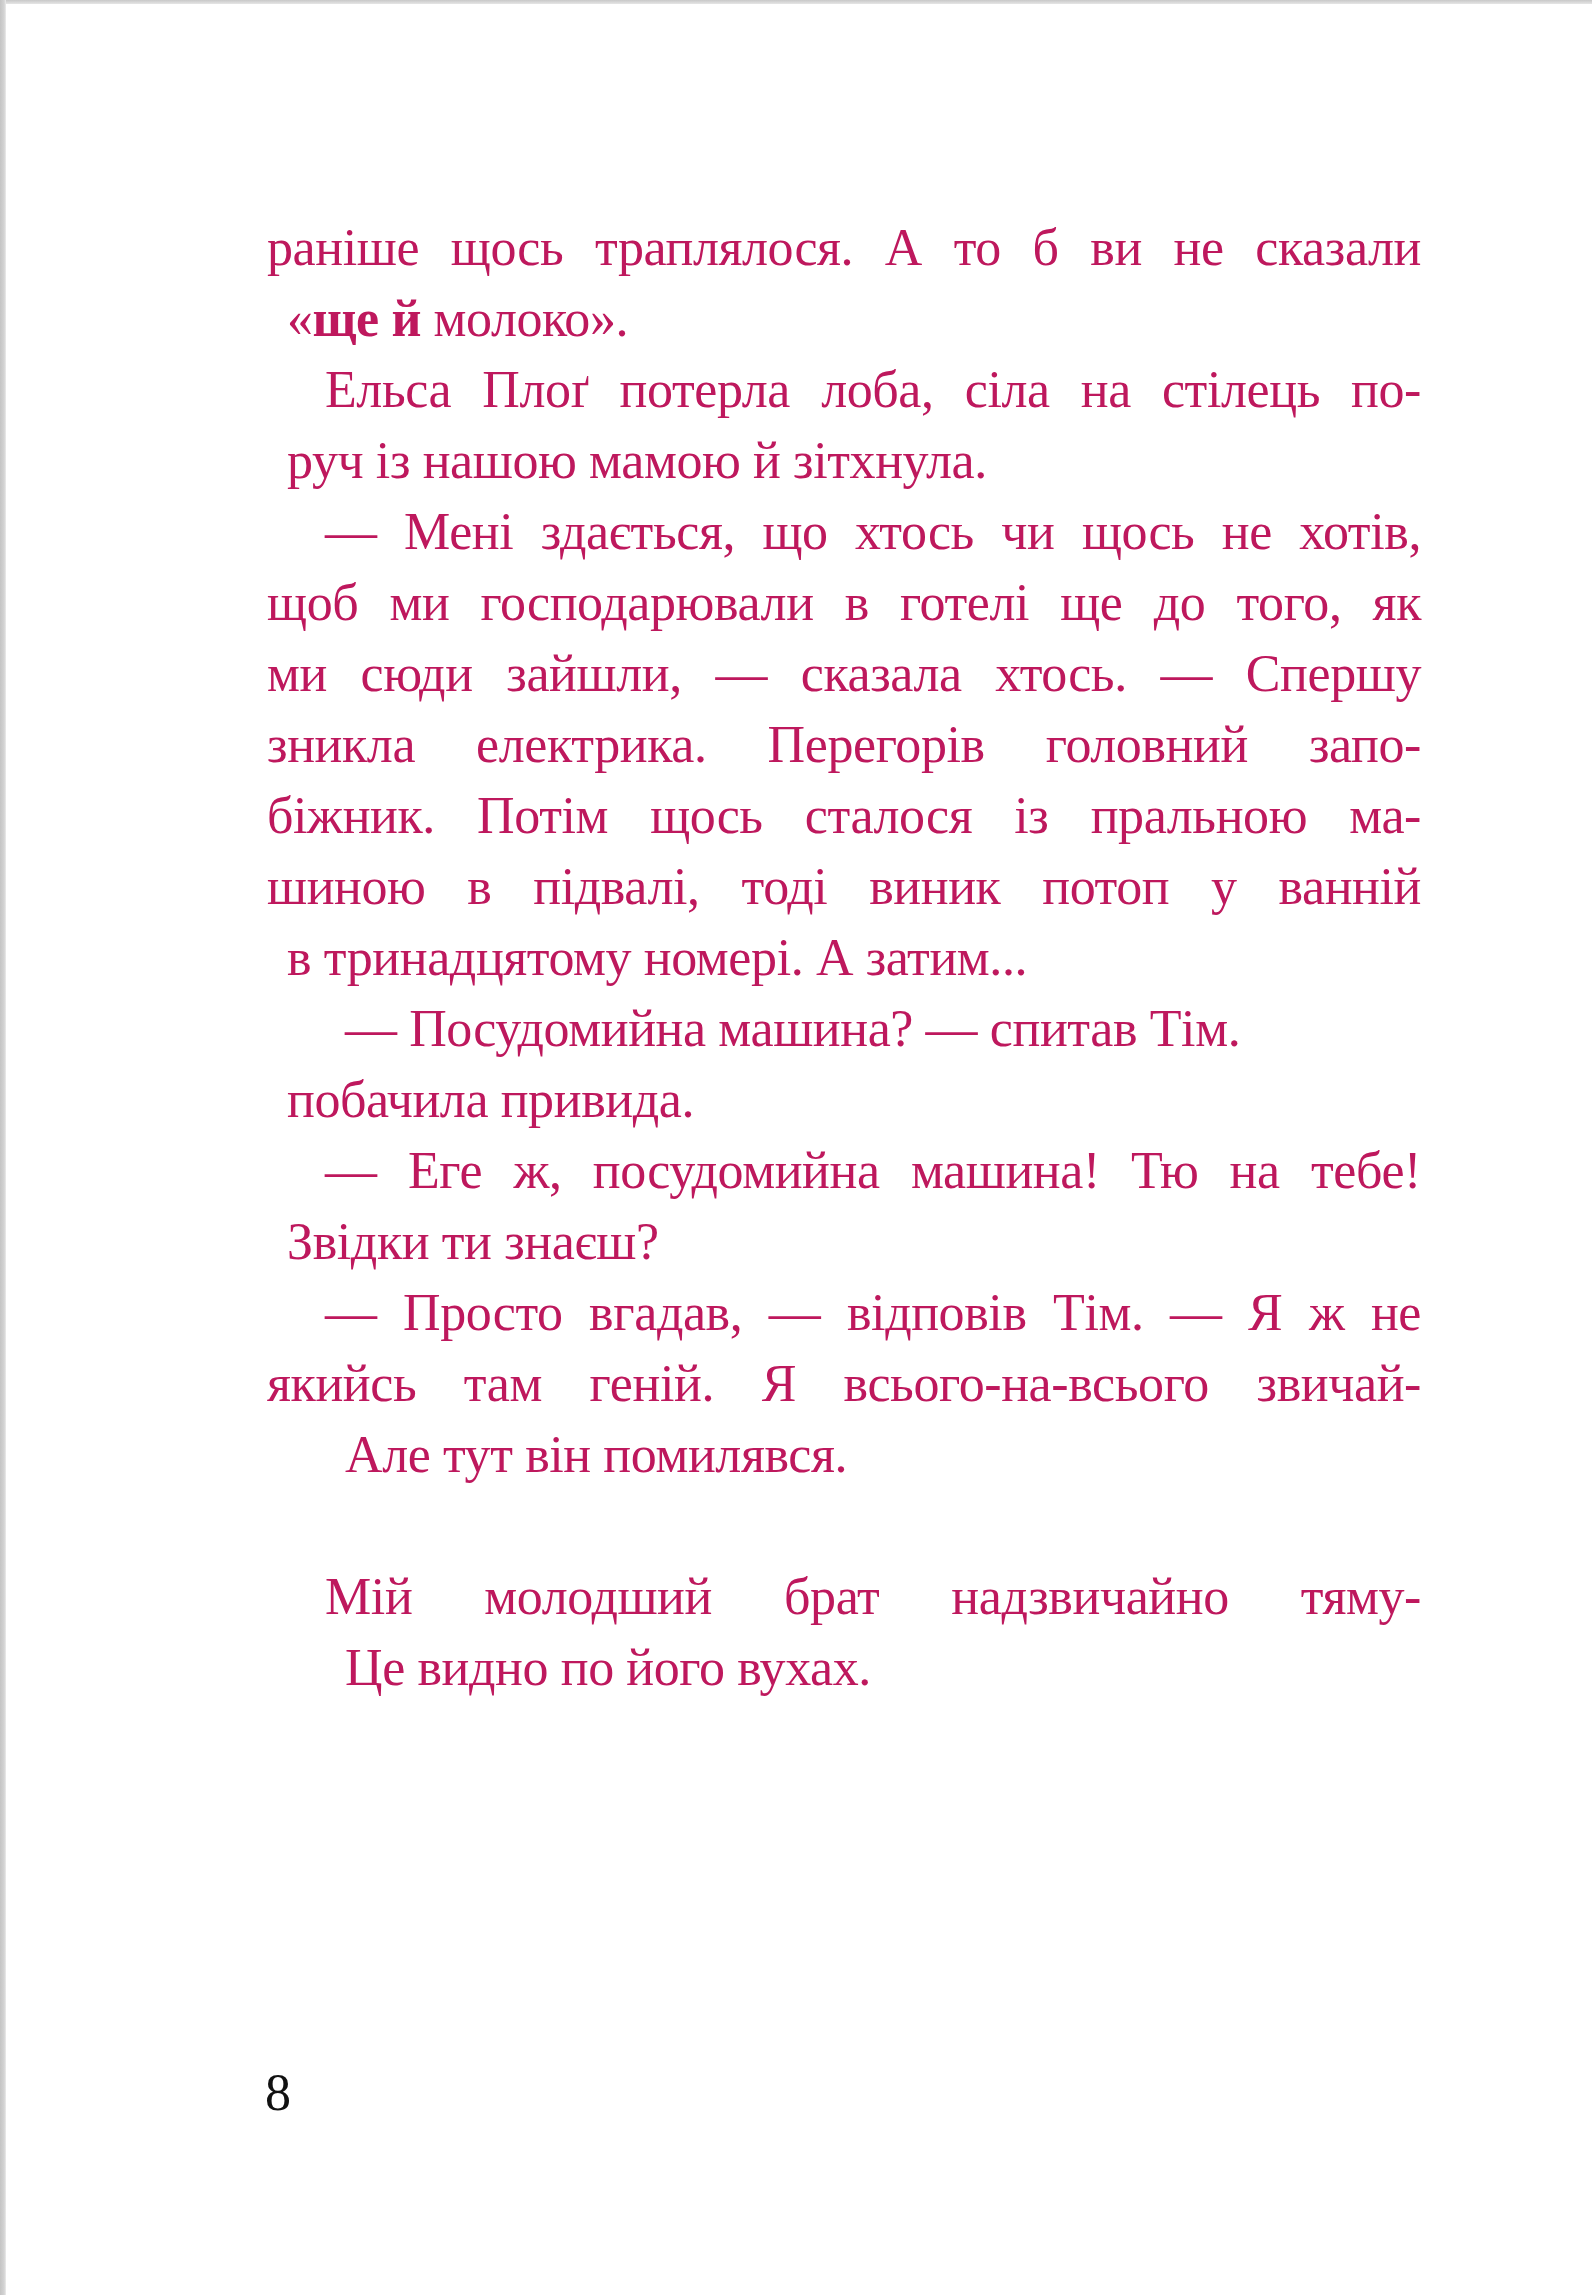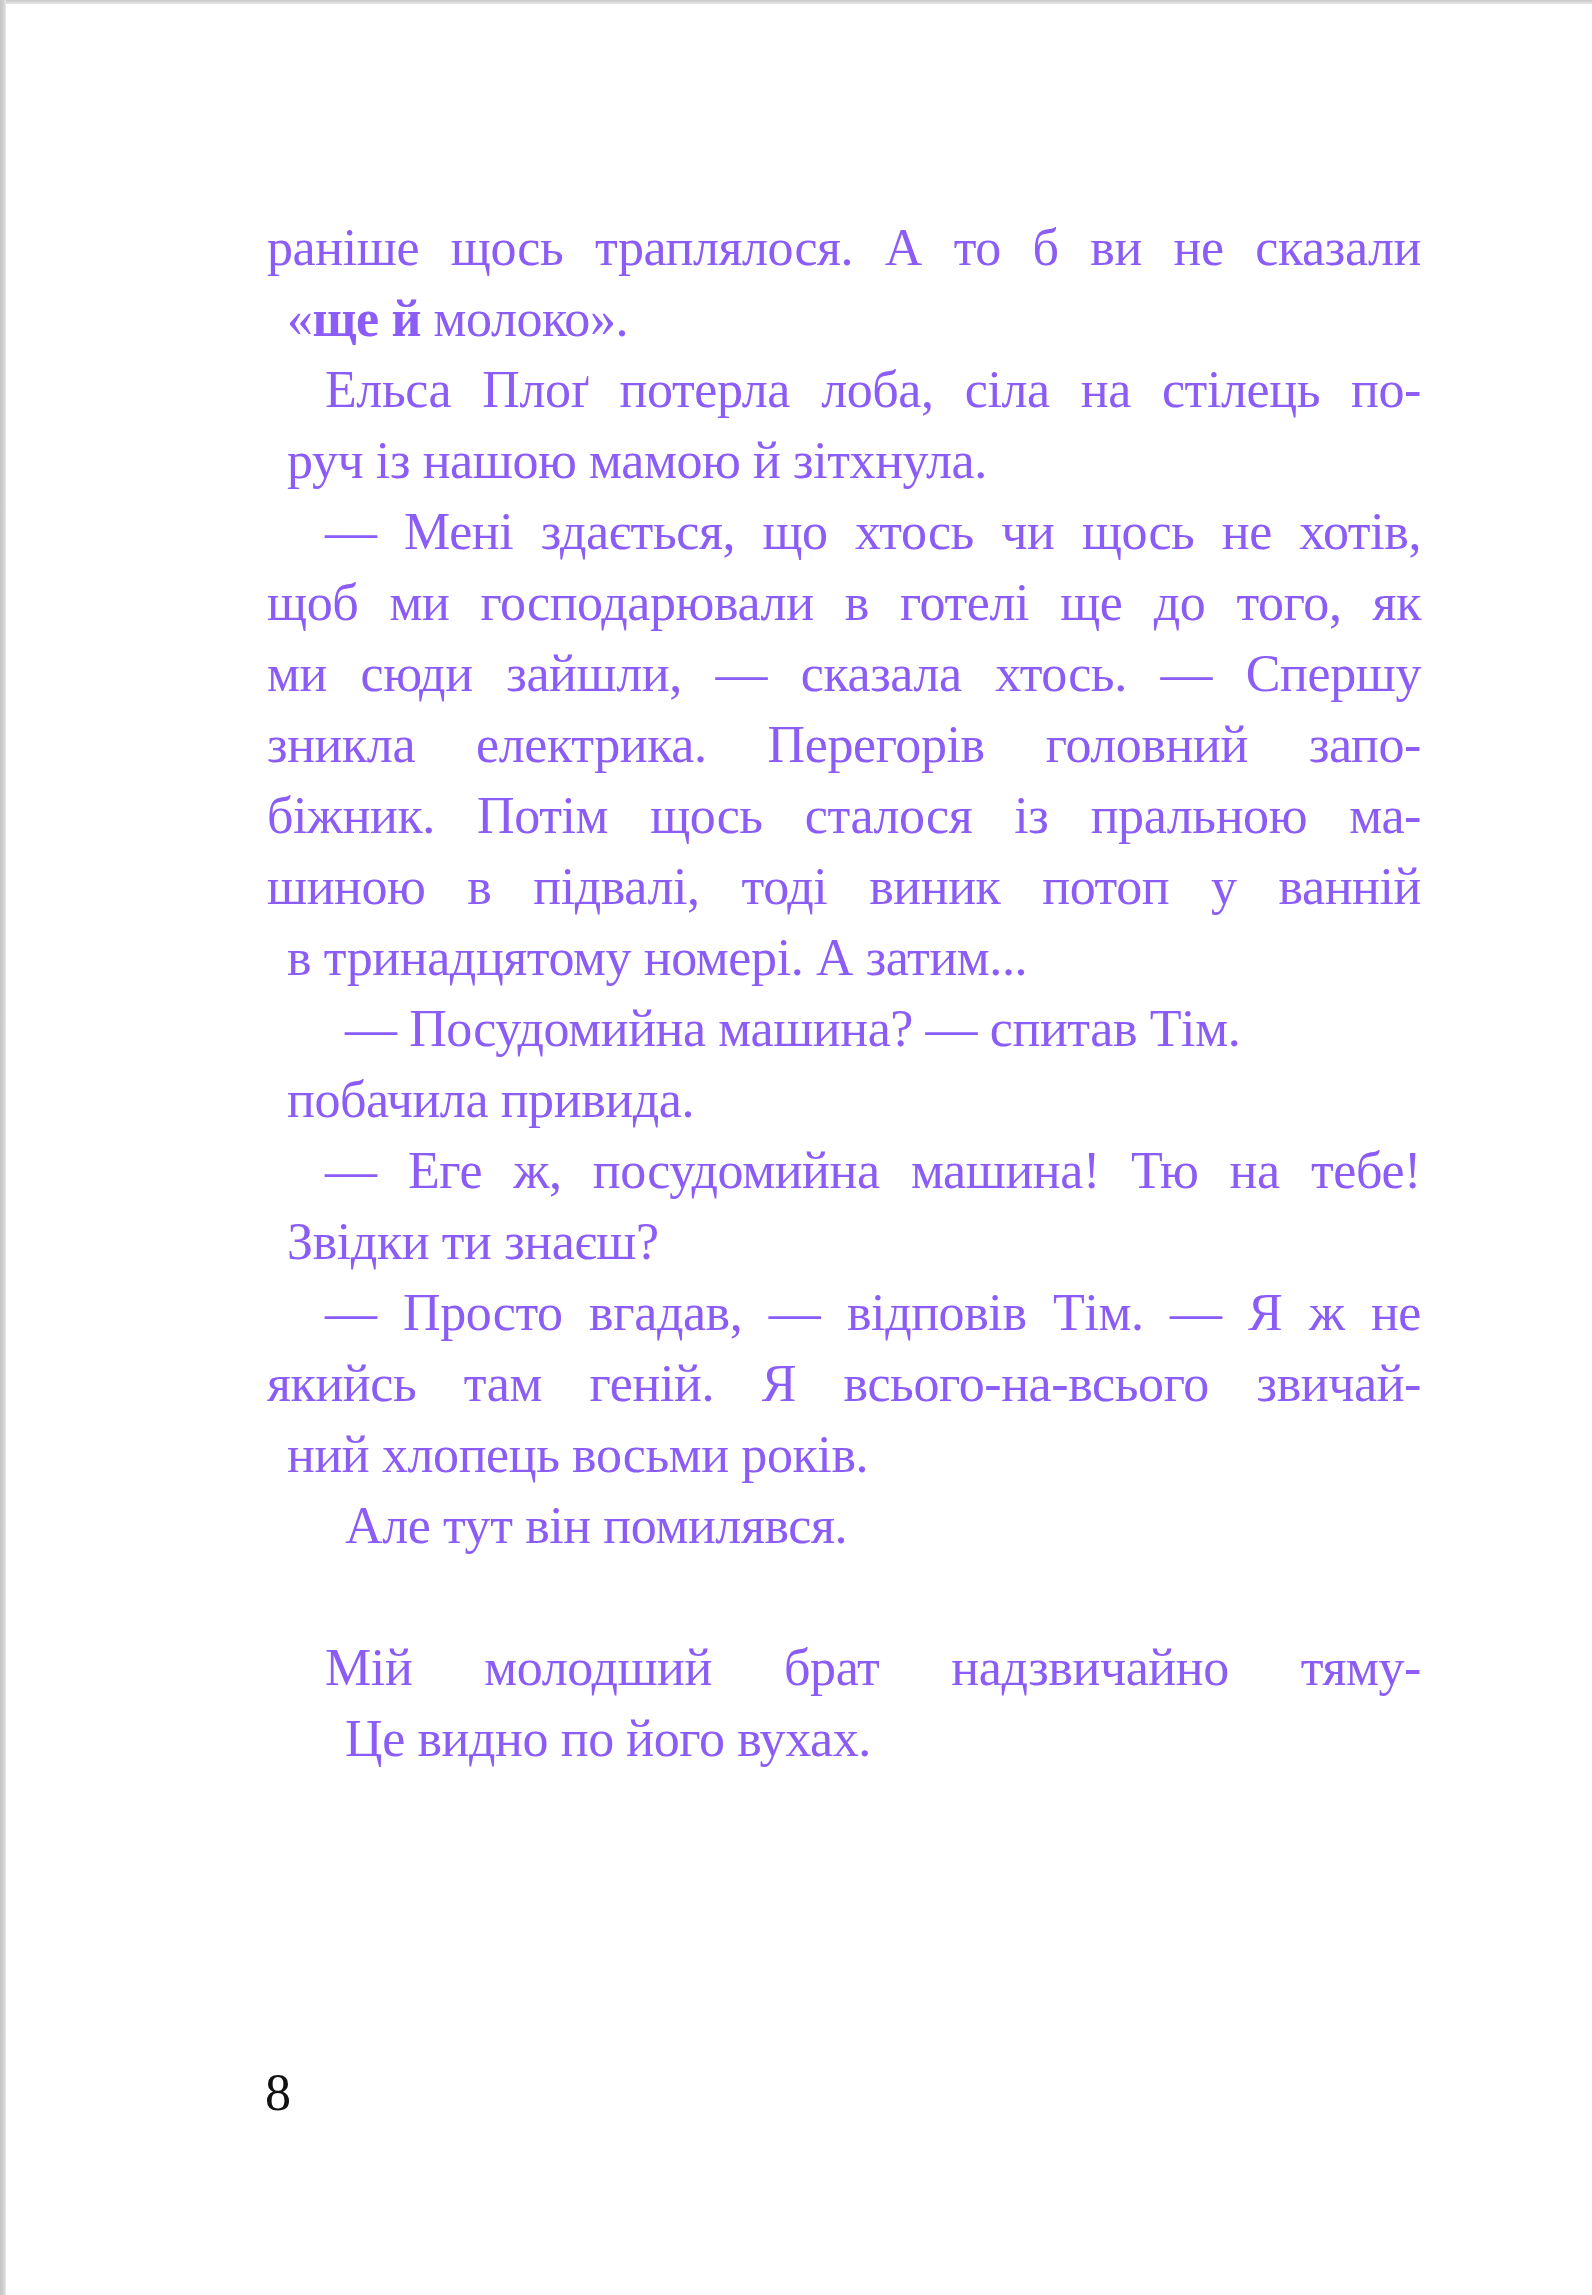--- a/index.html
+++ b/index.html
@@ -32,21 +32,21 @@
     background: #ffffff;
   }
   .text-block {
     position: absolute;
     left: 267px;
     top: 212px;
     width: 1154px;
     font-family: "Liberation Serif", "DejaVu Serif", serif;
     font-size: 52px;
     line-height: 71px;
-    color: #8b5cf6;
+    color: #be185d;
     letter-spacing: -0.4px;
   }
   .line {
     display: block;
     height: 71px;
     white-space: nowrap;
     text-align: justify;
     text-align-last: justify;
   }
   .line.last {
@@ -95,21 +95,20 @@
   <span class="line">зникла електрика. Перегорів головний запо-</span>
   <span class="line">біжник. Потім щось сталося із пральною ма-</span>
   <span class="line">шиною в підвалі, тоді виник потоп у ванній</span>
   <span class="line last">в тринадцятому номері. А затим...</span>
   <span class="line indent last">— Посудомийна машина? — спитав Тім.</span>
   <span class="line last">побачила привида.</span>
   <span class="line indent">— Еге ж, посудомийна машина! Тю на тебе!</span>
   <span class="line last">Звідки ти знаєш?</span>
   <span class="line indent">— Просто вгадав, — відповів Тім. — Я ж не</span>
   <span class="line">якийсь там геній. Я всього-на-всього звичай-</span>
-  <span class="line last">ний хлопець восьми років.</span>
   <span class="line indent last">Але тут він помилявся.</span>
   <span class="line blank"></span>
   <span class="line indent spaced">Мій молодший брат надзвичайно тяму-</span>
   <span class="line indent last">Це видно по його вухах.</span>
 </div>
 
 <div class="page-number">8</div>
 
 
 </body></html>

